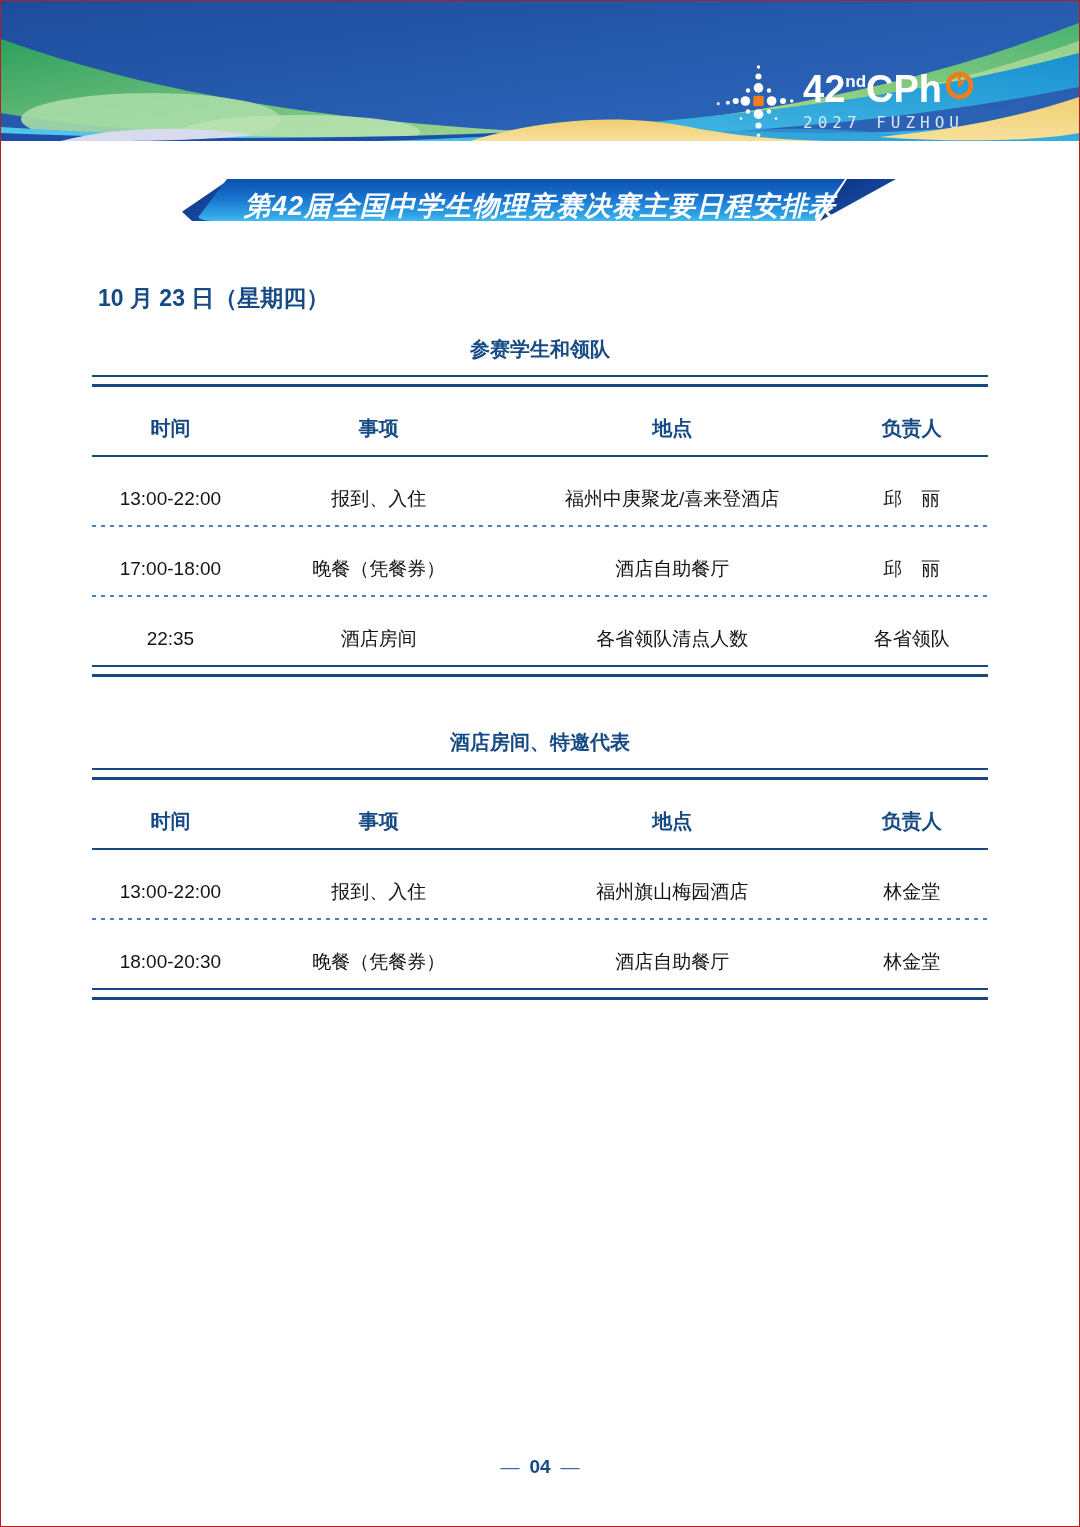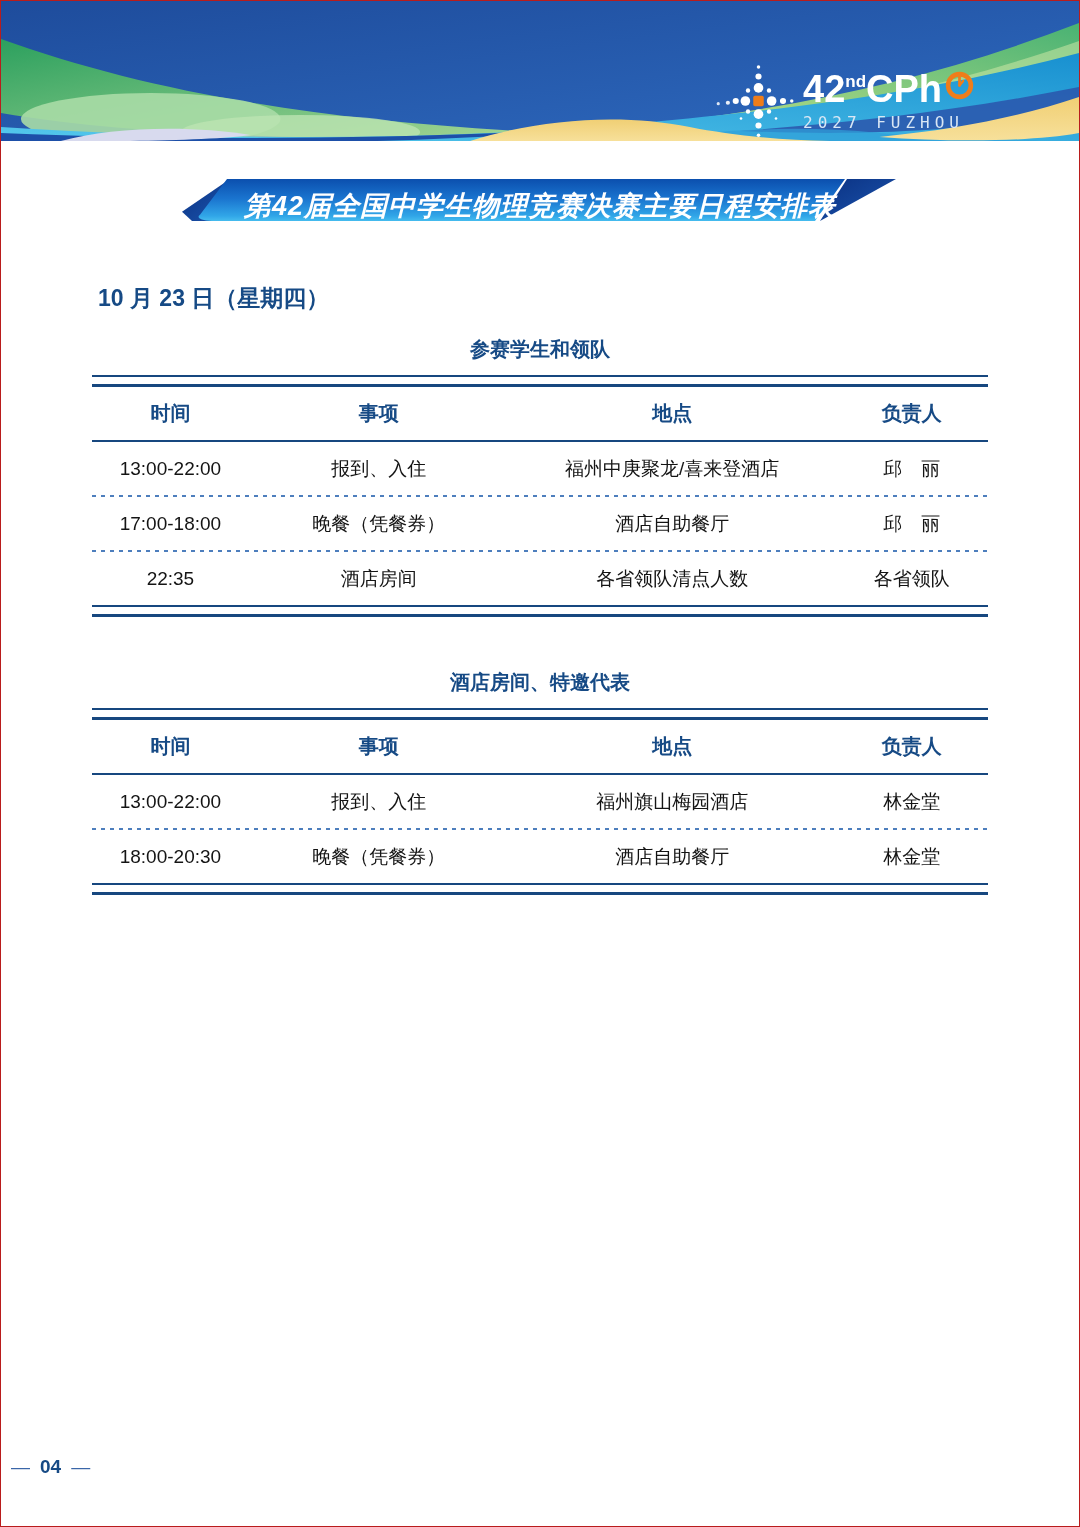--- a/index.html
+++ b/index.html
@@ -31,26 +31,26 @@
   .date-heading { margin:62px 0 0 97px; font-size:23px; font-weight:bold; color:#164a85; }
   
   .tbl { width:896px; margin:0 auto; }
   .tbl-1 { margin-top:22px; }
   .tbl-2 { margin-top:52px; }
   .section-title { text-align:center; font-size:20px; font-weight:bold; color:#164a85; margin-bottom:12px; }
   .rule-double { height:7px; border-top:2px solid #17477f; border-bottom:3px solid #17477f; }
   .rule-solid { height:0; border-top:2px solid #17477f; }
   .rule-dashed { height:2px;
     background:repeating-linear-gradient(90deg,#4d7ebd 0 4px, transparent 4px 9px); }
-  .grid-row { display:grid; grid-template-columns:17.5% 29% 36.5% 17%; align-items:center; height:53px; }
+  .grid-row { display:grid; grid-template-columns:17.5% 29% 36.5% 17%; align-items:center; height:53px;margin-top:15px; }
   .grid-row > div { text-align:center; }
   .th { font-size:20px; font-weight:bold; color:#164a85; }
   .td { font-size:19px; color:#141414; }
   
-  .footer { position:absolute; left:0; bottom:48px; width:100%; text-align:left;
+  .footer { position:absolute; left:0; bottom:48px; width:100%; text-align:center;
     font-size:19px; color:#164a85; }
   .footer .dash { color:#3a66a8; font-weight:400; padding:0 10px; }
   .footer .num { font-weight:bold; }
 </style>
 </head>
 <body>
 
 <div class="page">
 
   <div class="band">

